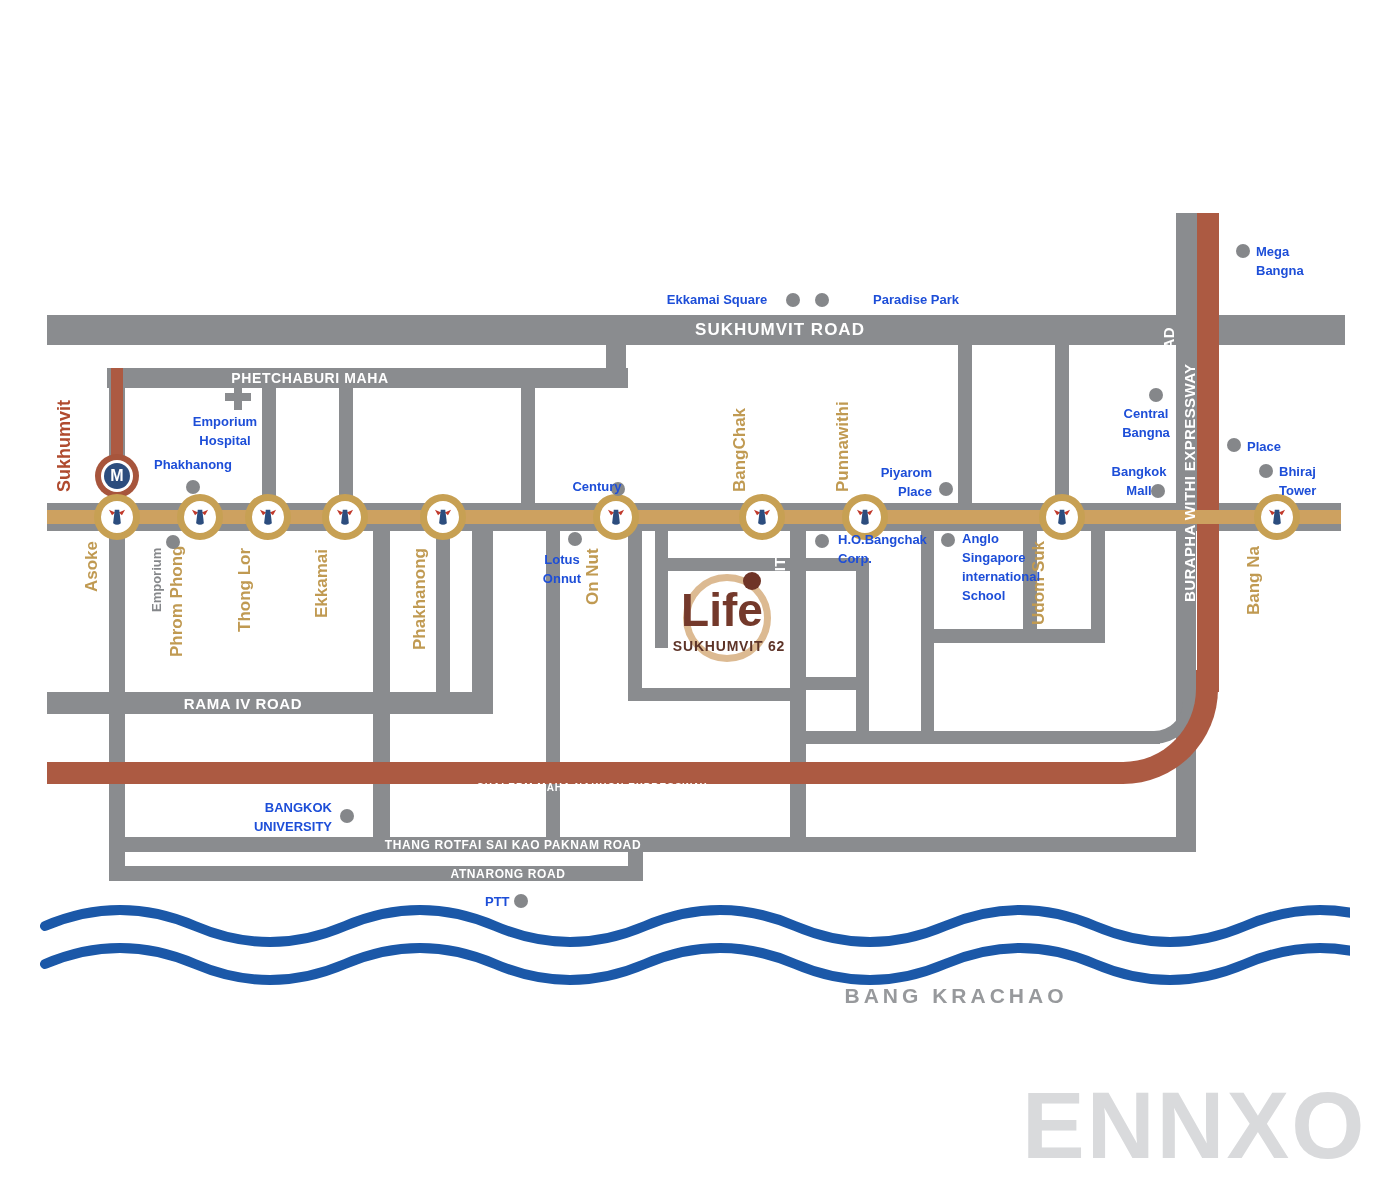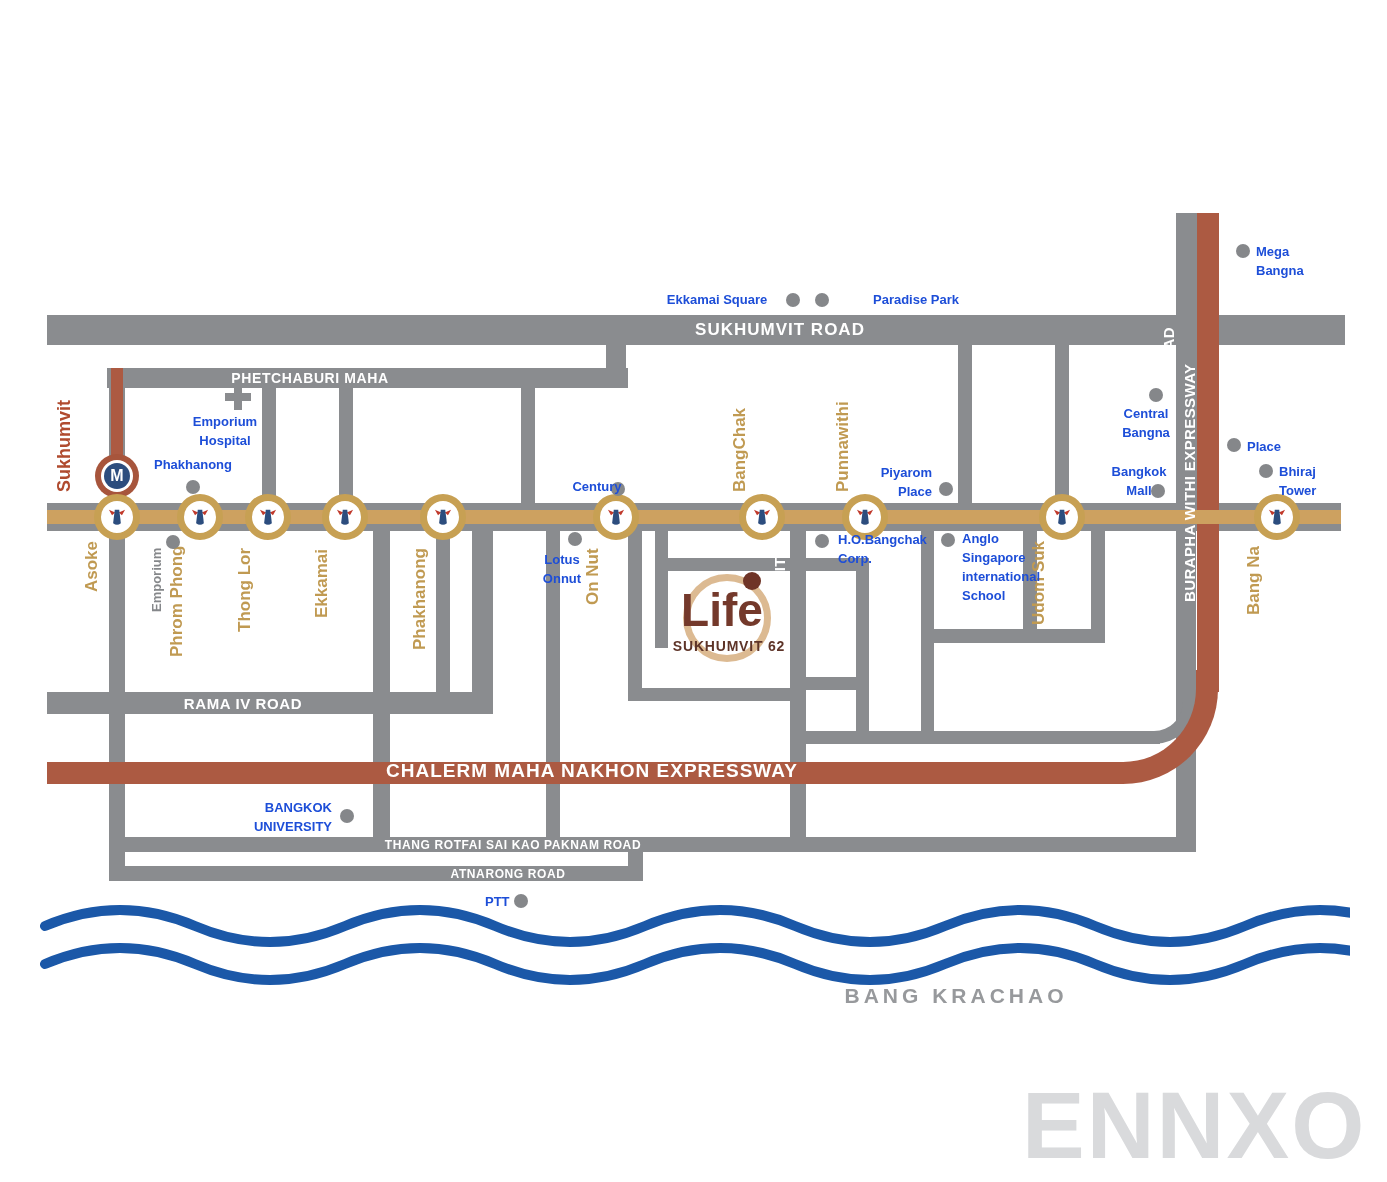--- a/index.html
+++ b/index.html
@@ -99,21 +99,21 @@
   <div class="road brown" style="left:1197px;top:213px;width:22px;height:479px"></div>
   <div class="road brown" style="left:47px;top:762px;width:1001px;height:22px"></div>
   <div class="corner-brown" style="left:1040px;top:670px;width:178px;height:114px"></div>
   <div class="road brown" style="left:111px;top:368px;width:12px;height:138px"></div>
 
   <div class="goldline" style="left:47px;top:510px;width:1294px;height:14px"></div>
 
   <div class="rlabel" style="left:780px;top:320px;font-size:17px;letter-spacing:1px">SUKHUMVIT ROAD</div>
   <div class="rlabel" style="left:310px;top:370px;font-size:14px">PHETCHABURI MAHA</div>
   <div class="rlabel" style="left:243px;top:695px;font-size:15px">RAMA IV ROAD</div>
-  <div class="rlabel" style="left:592px;top:760px;font-size:19px;letter-spacing:1px">CHALERM MAHA NAKHON EXPRESSWAY</div>
+  <div class="rlabel" style="left:592px;top:782px;font-size:10px;letter-spacing:1px">CHALERM MAHA NAKHON EXPRESSWAY</div>
   <div class="rlabel" style="left:513px;top:838px;font-size:12px">THANG ROTFAI SAI KAO PAKNAM ROAD</div>
   <div class="rlabel" style="left:508px;top:867px;font-size:12px">ATNARONG ROAD</div>
 
   <div class="v soi" style="left:262px;top:484px">SUKHUMVIT 55</div>
   <div class="v soi" style="left:339px;top:484px">SUKHUMVIT 63</div>
   <div class="v soi" style="left:521px;top:484px">SUKHUMVIT 77</div>
   <div class="v soi" style="left:958px;top:484px">SUKHUMVIT 101/1</div>
   <div class="v soi" style="left:1055px;top:484px">SUKHUMVIT 103</div>
   <div class="v soi" style="left:546px;top:606px">SUKHUMVIT 50</div>
   <div class="v soi" style="left:628px;top:606px">SUKHUMVIT 56</div>

